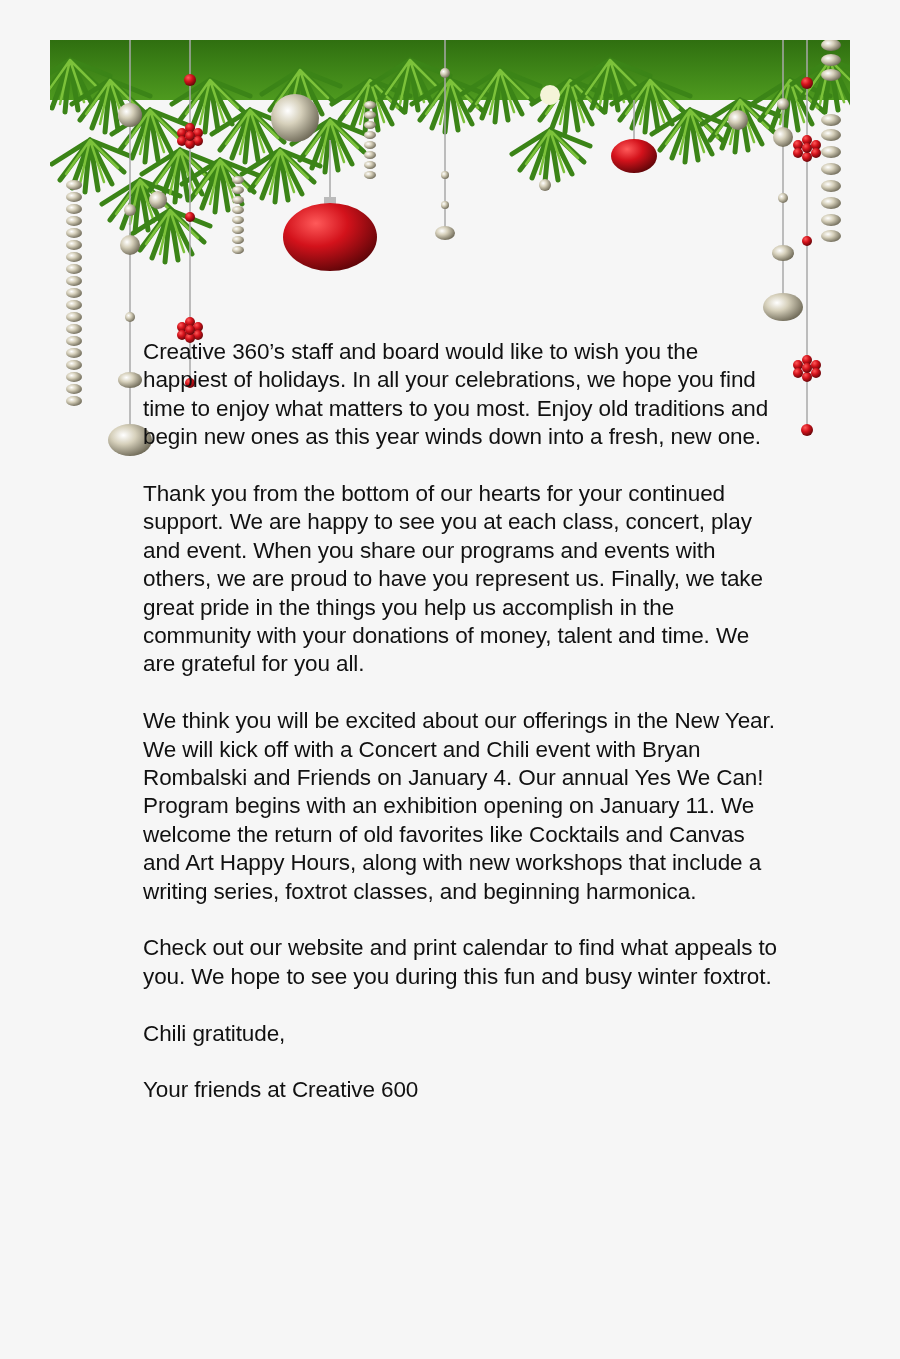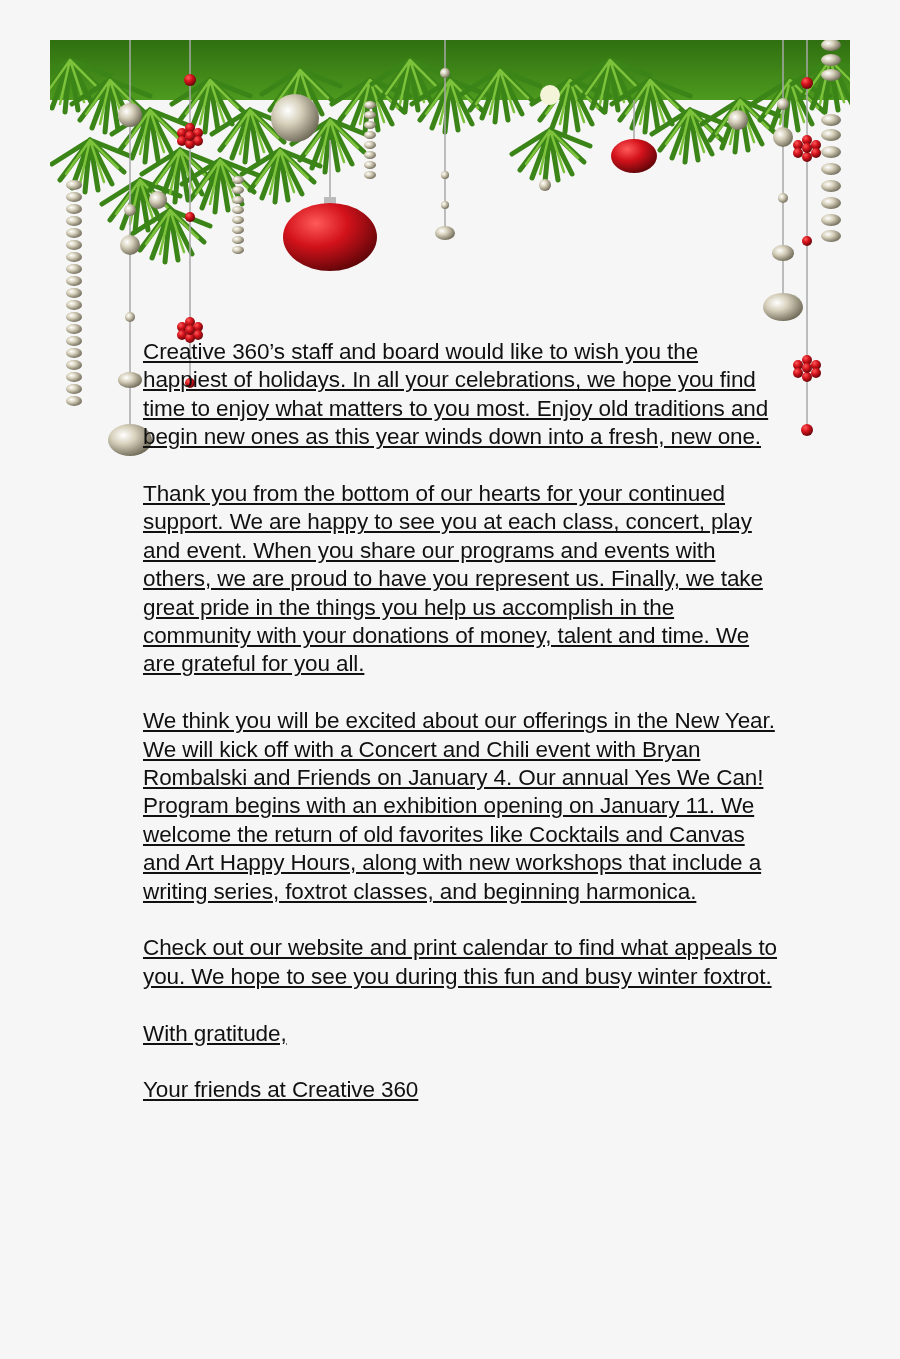--- a/index.html
+++ b/index.html
@@ -5,21 +5,21 @@
   html, body { margin: 0; padding: 0; }
   body {
     width: 900px; height: 1359px; background: #f6f6f6; position: relative; overflow: hidden;
     font-family: "Liberation Sans", sans-serif;
   }
   .garland { position: absolute; left: 50px; top: 40px; width: 800px; height: 420px; }
   .letter {
     position: absolute; left: 143px; top: 338px; width: 640px;
     font-size: 22.5px; line-height: 28.4px; color: #111; letter-spacing: -0.1px;
   }
-  .letter p { margin: 0 0 28.4px 0; white-space: normal; text-decoration: underline; }
+  .letter p { margin: 0 0 28.4px 0; white-space: normal; }
 </style>
 </head>
 <body>
 
 <svg class="garland" viewBox="0 0 800 420" xmlns="http://www.w3.org/2000/svg">
   <defs>
     <radialGradient id="silver" cx="35%" cy="35%" r="70%">
       <stop offset="0%" stop-color="#ffffff"></stop>
       <stop offset="40%" stop-color="#d6d0bb"></stop>
       <stop offset="100%" stop-color="#6f6a58"></stop>
@@ -208,15 +208,15 @@
         <circle cx="0" cy="0" r="5"></circle>
     </g>
   </g>
 </svg>
 
 <div class="letter">
   <p>Creative 360’s staff and board would like to wish you the happiest of holidays. In all your celebrations, we hope you find time to enjoy what matters to you most. Enjoy old traditions and begin new ones as this year winds down into a fresh, new one.</p>
   <p>Thank you from the bottom of our hearts for your continued support. We are happy to see you at each class, concert, play and event. When you share our programs and events with others, we are proud to have you represent us. Finally, we take great pride in the things you help us accomplish in the community with your donations of money, talent and time. We are grateful for you all.</p>
   <p>We think you will be excited about our offerings in the New Year. We will kick off with a Concert and Chili event with Bryan Rombalski and Friends on January 4. Our annual Yes We Can! Program begins with an exhibition opening on January 11. We welcome the return of old favorites like Cocktails and Canvas and Art Happy Hours, along with new workshops that include a writing series, foxtrot classes, and beginning harmonica.</p>
   <p>Check out our website and print calendar to find what appeals to you.  We hope to see you during this fun and busy winter foxtrot.</p>
-  <p>With gratitude,</p>
-  <p>Your friends at Creative 360</p>
+  <p>Chili gratitude,</p>
+  <p>Your friends at Creative 600</p>
 </div>
 
 </body></html>

